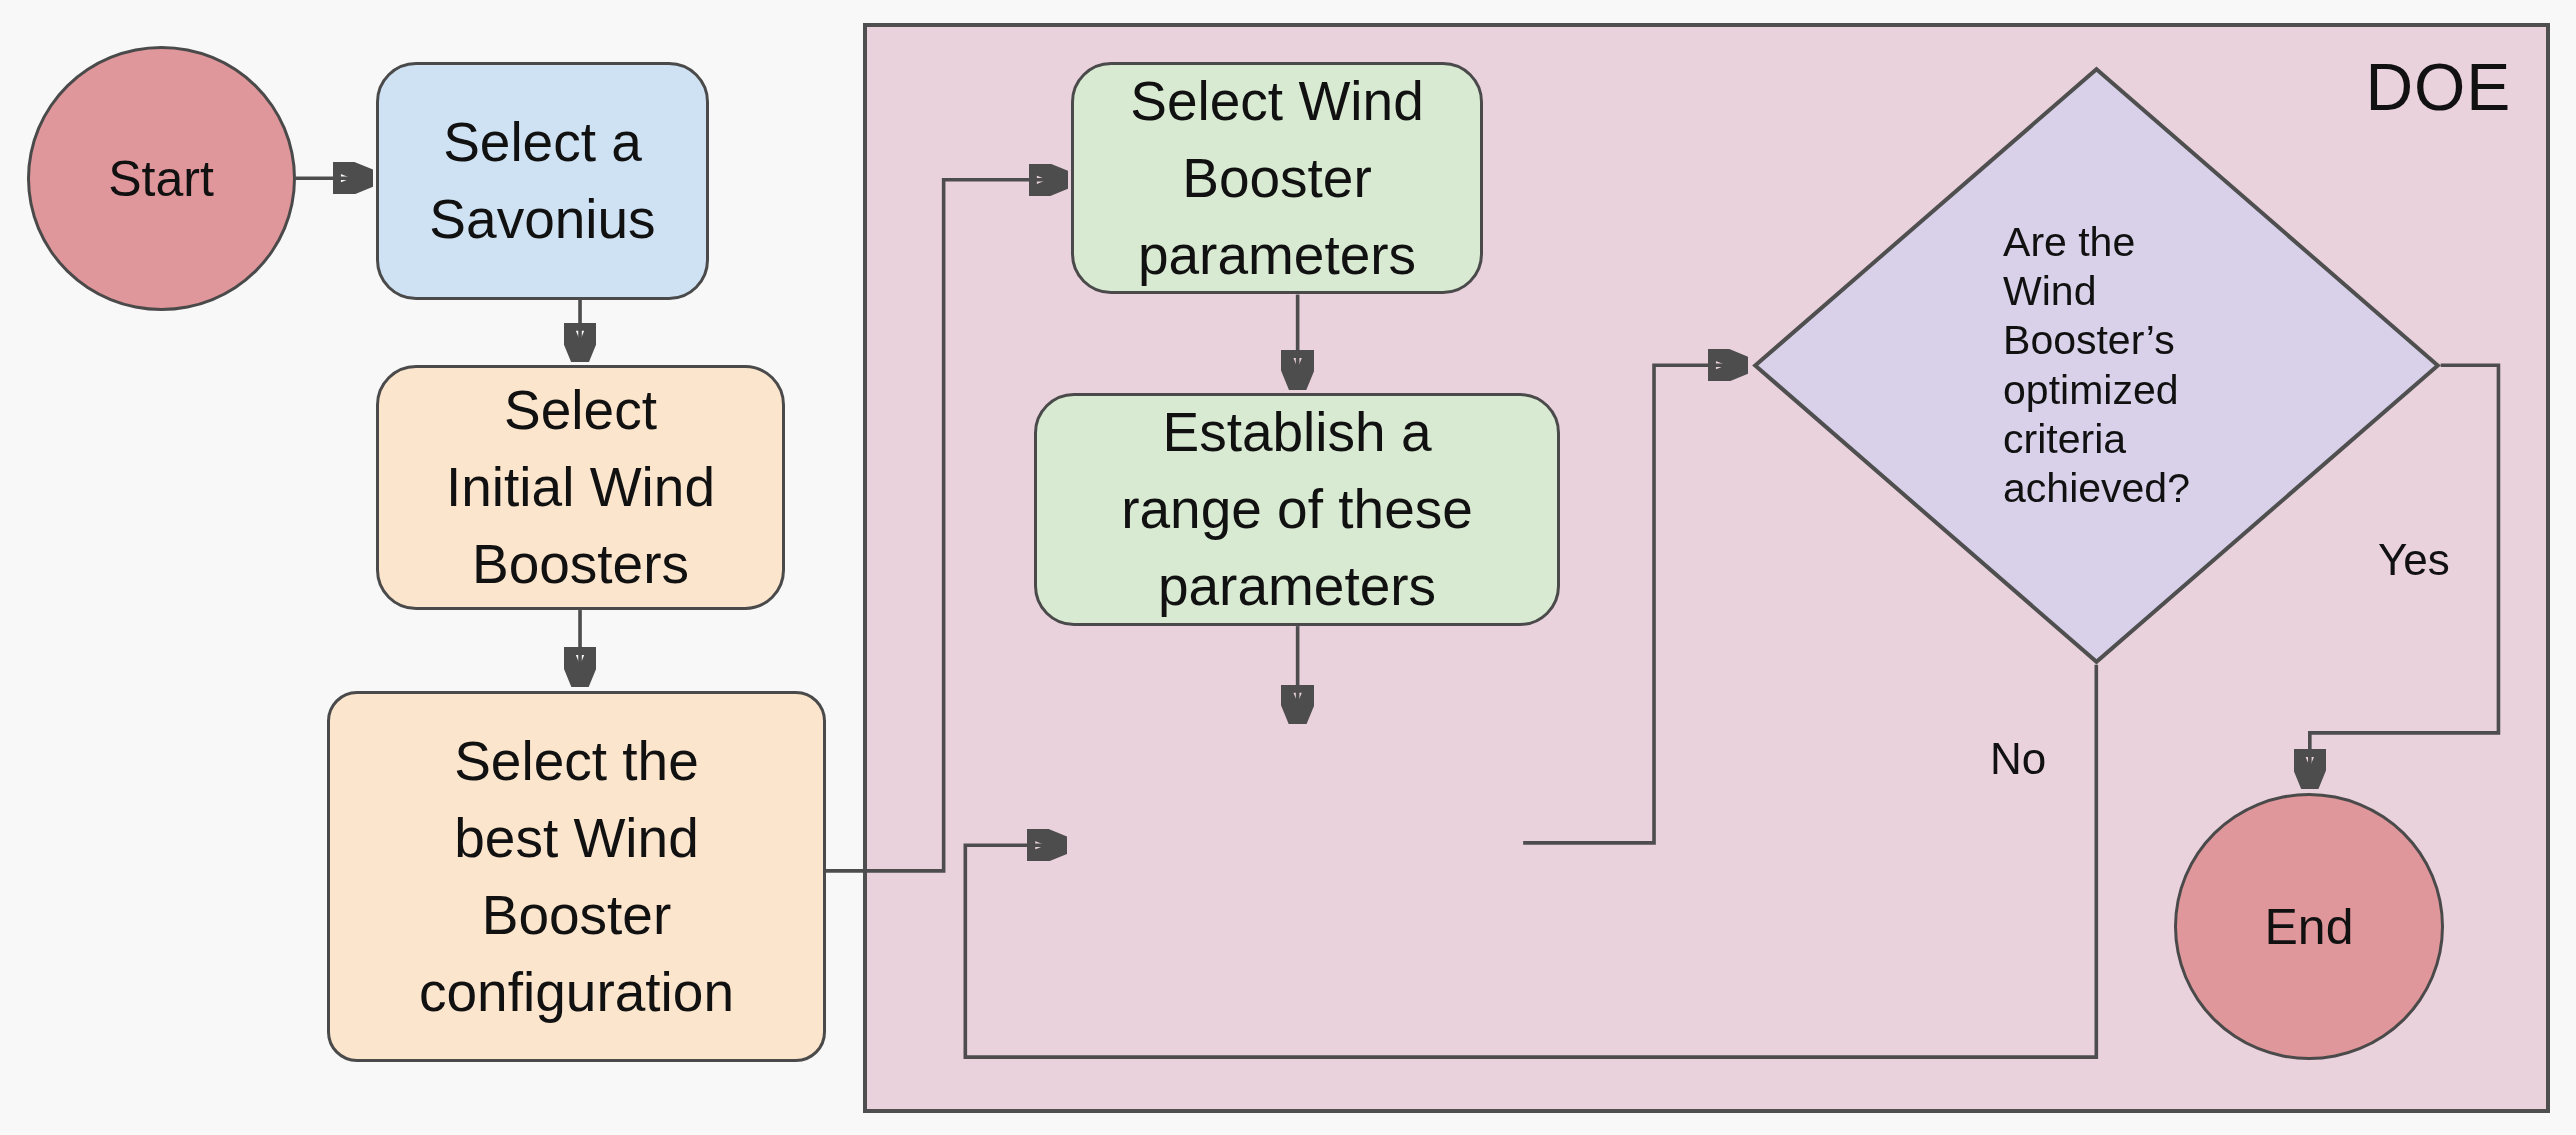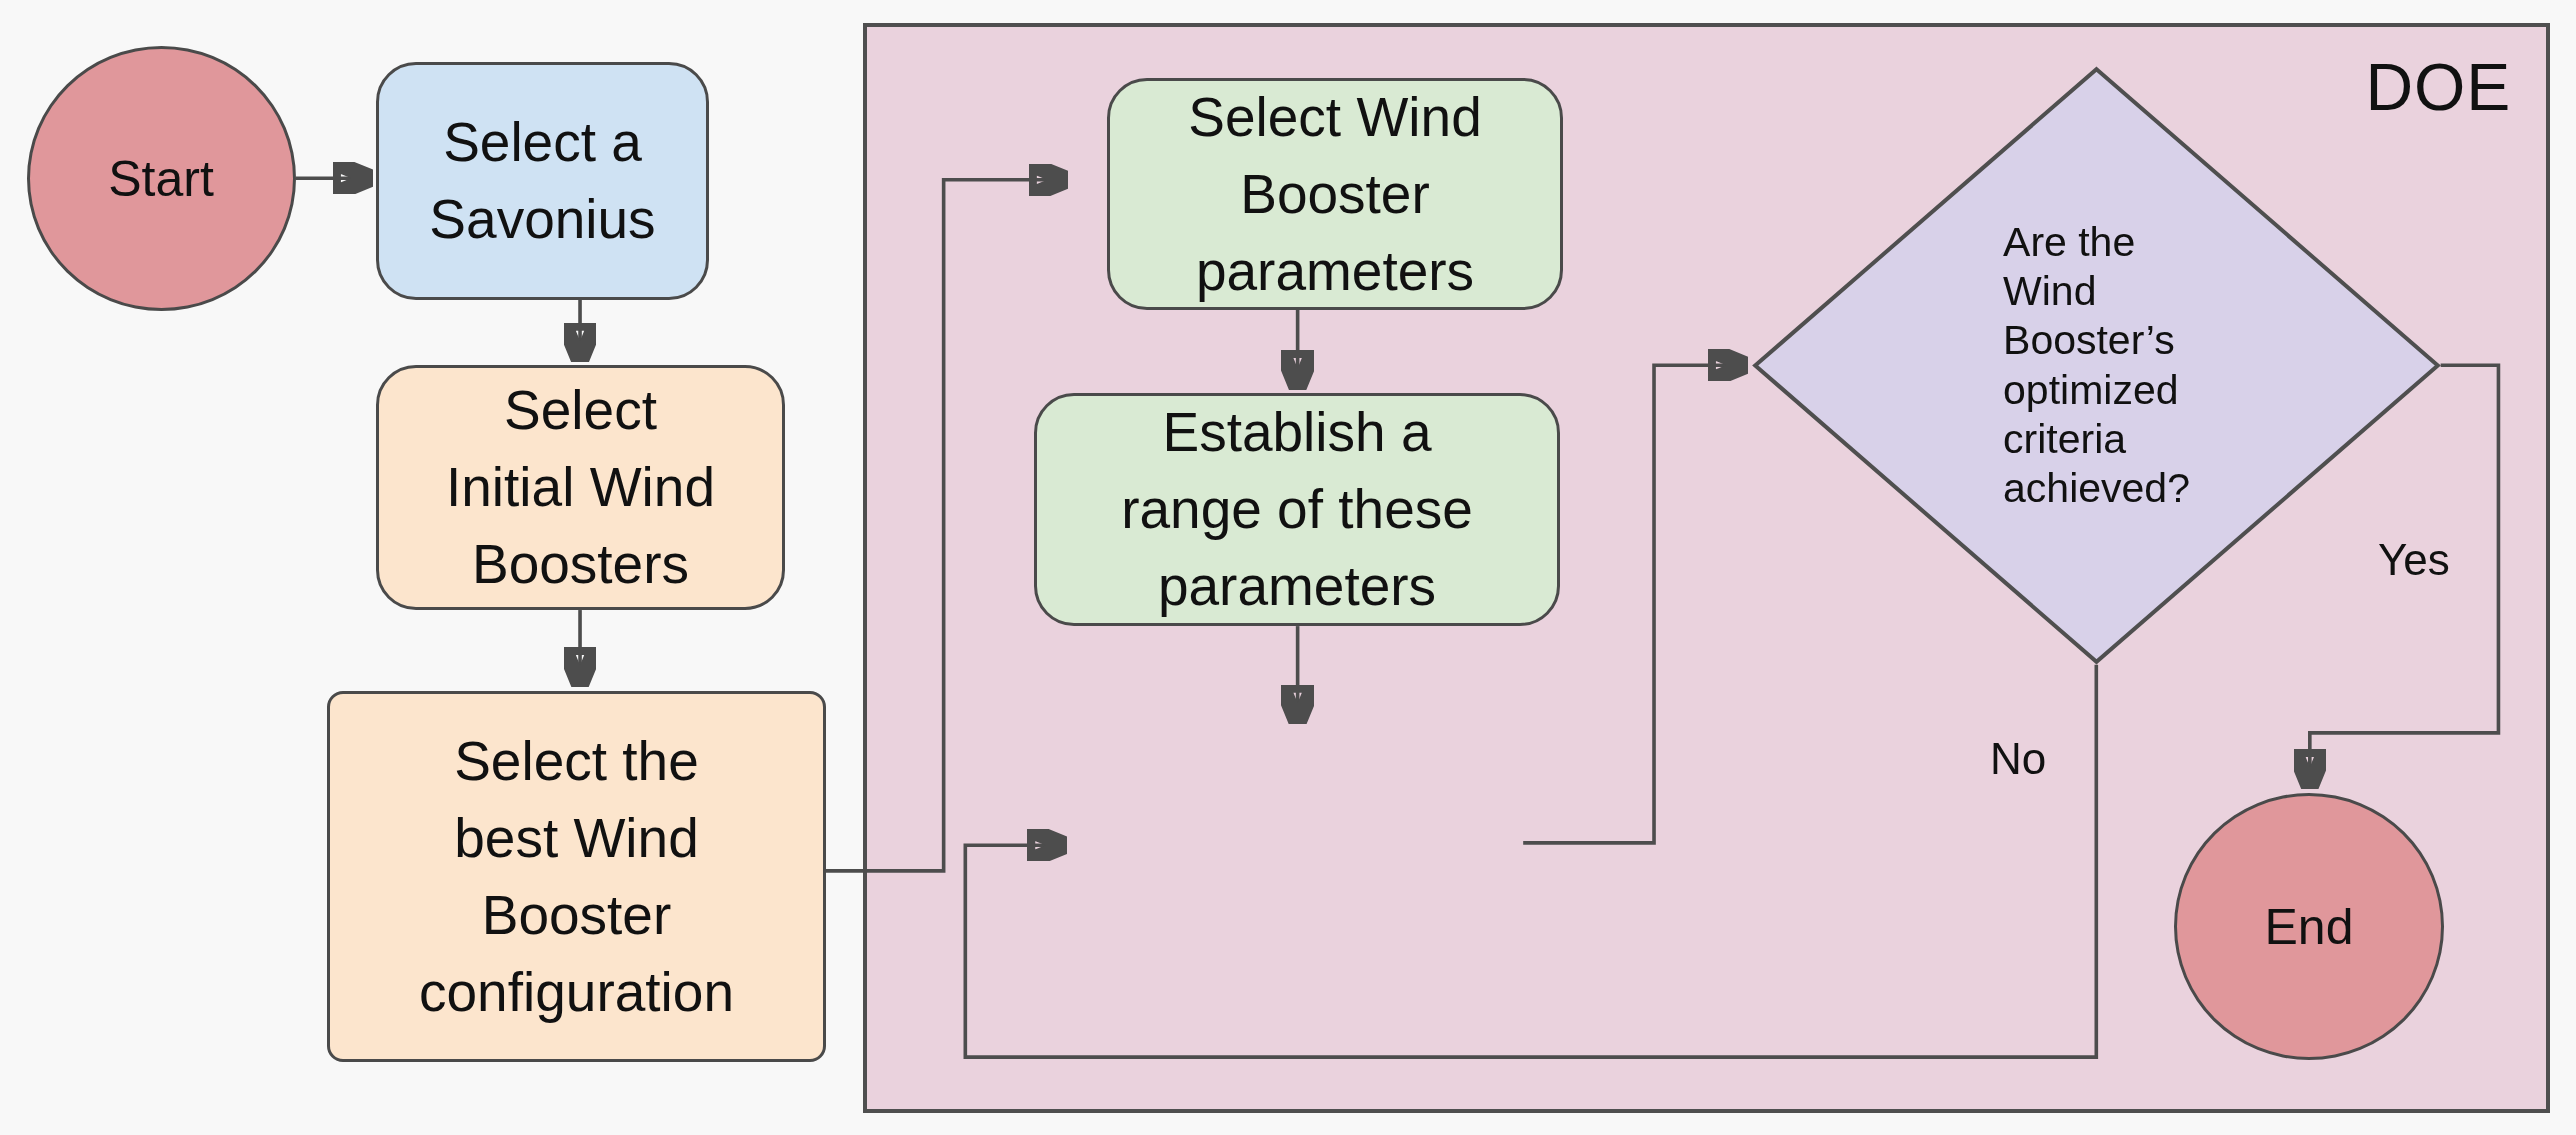--- a/index.html
+++ b/index.html
@@ -55,22 +55,22 @@
   .rounded{border-radius:40px;}
   .ellipse{border-radius:50%;font-size:50px;}
   .fill-salmon{background:var(--salmon);}
   .fill-blue{background:var(--blue);}
   .fill-orange{background:var(--orange);}
   .fill-green{background:var(--green);}
 
   #node-start{left:26.5px;top:46px;width:269px;height:265px;text-align:center;}
   #node-savonius{left:376px;top:62px;width:333px;height:238px;}
   #node-initial{left:376px;top:365px;width:409px;height:245px;}
-  #node-best{left:327px;top:691px;width:499px;height:371px;border-radius:16px;}
-  #node-params{left:1071px;top:78px;width:456px;height:232px;margin-left:36px;}
+  #node-best{left:327px;top:691px;width:499px;height:371px;border-radius:30px;}
+  #node-params{left:1071px;top:62px;width:412px;height:232px;}
   #node-range{left:1034px;top:393px;width:526px;height:233px;}
   #node-bisection{left:1070px;top:729px;width:453px;height:229px;}
   #node-end{left:2174px;top:793px;width:270px;height:267px;}
 
   
   .diamond-wrap{
     position:absolute;left:1752px;top:66px;width:689px;height:599px;z-index:3;
   }
   .diamond-wrap svg{position:absolute;inset:0;width:100%;height:100%;}
   .diamond-wrap polygon{fill:var(--purple);stroke:#4f4f4f;stroke-width:5px;}

